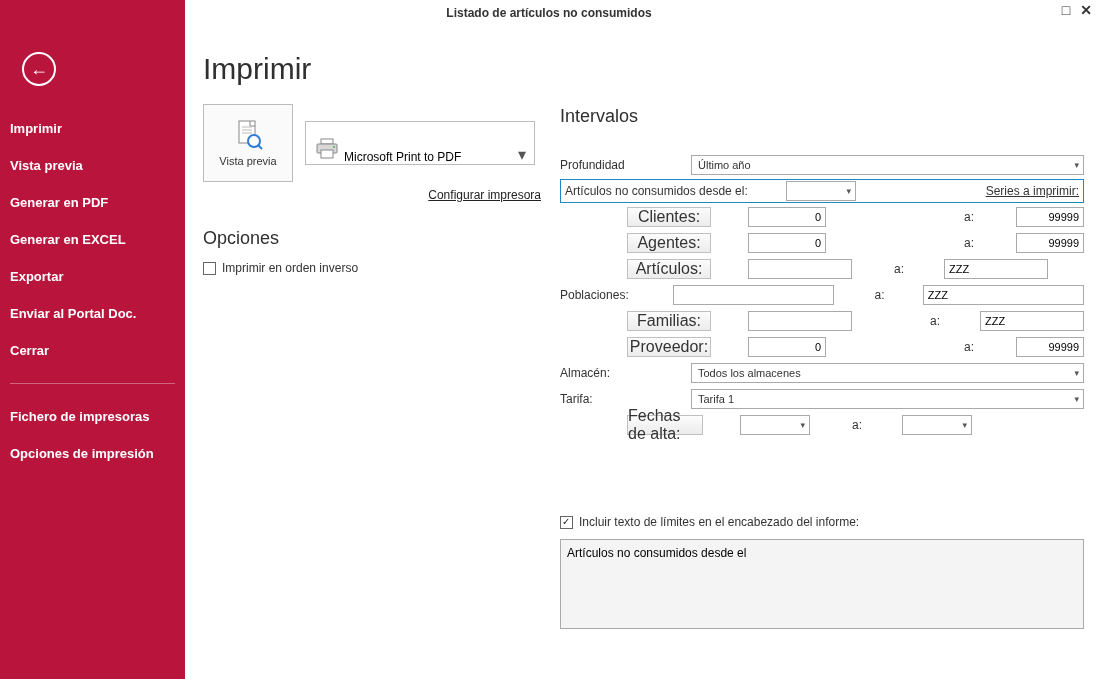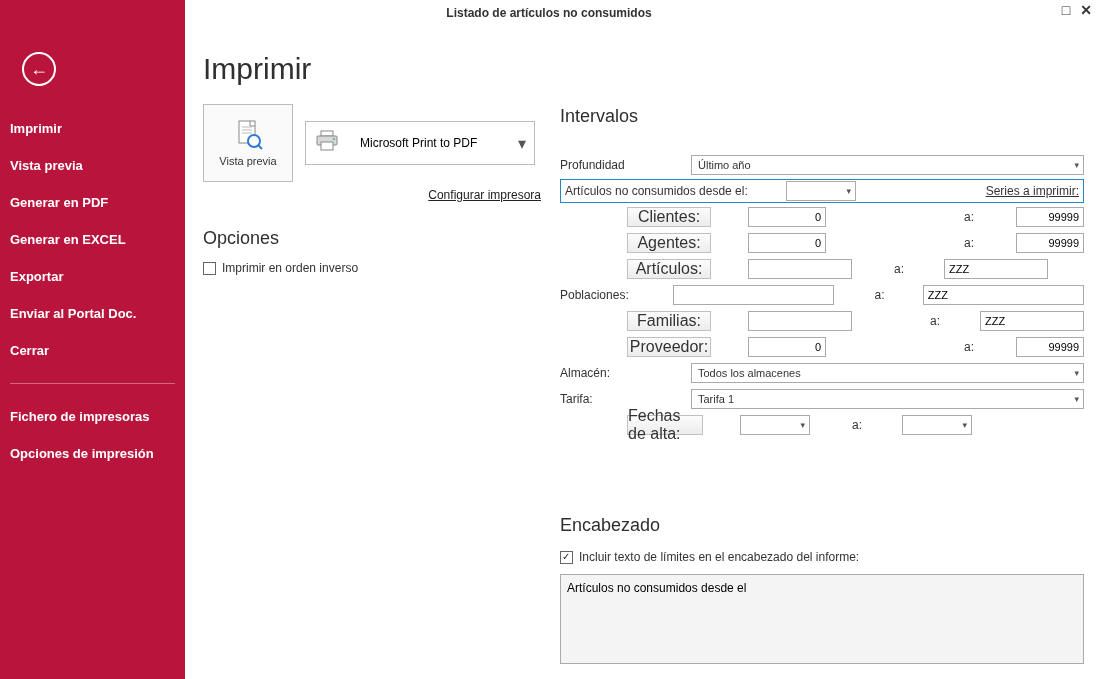--- a/index.html
+++ b/index.html
@@ -17,21 +17,21 @@
 .main { position: absolute; left: 185px; top: 28px; right: 0; bottom: 0; background: #fff; padding: 24px 18px 0 18px; overflow: hidden; }
 
 h1 { font-size: 30px; font-weight: 300; color: #2f2f2f; margin-bottom: 18px; }
 h2 { font-size: 18px; font-weight: 400; color: #2f2f2f; margin-bottom: 12px; }
 
 .toprow { display: flex; gap: 12px; margin-bottom: 6px; }
 .preview-tile { width: 90px; height: 78px; border: 1px solid #bcbcbc; background: #fafafa; display: flex; flex-direction: column; align-items: center; justify-content: center; gap: 2px; cursor: pointer; }
 .preview-tile .ic { font-size: 26px; }
 .preview-tile .ic svg { display:block; }
 .preview-tile .lbl { font-size: 11px; color: #333; }
-.printer-select { flex: 0 0 230px; height: 44px; border: 1px solid #bcbcbc; display: flex; align-items: center; padding: 0 8px; gap: 20px; cursor: pointer; align-self: center; position: relative; }
+.printer-select { flex: 0 0 230px; height: 44px; border: 1px solid #bcbcbc; display: flex; align-items: flex-end; padding: 0 8px; gap: 4px; cursor: pointer; align-self: center; position: relative; }
 .printer-select .chev { position:absolute; right:8px; color:#555; }
 
 .conf-link { text-align: right; font-size: 12px; text-decoration: underline; color: #222; margin: 4px 0 26px 0; width: 338px; cursor: pointer; }
 
 .option-row { display: flex; align-items: center; gap: 6px; font-size: 12px; color: #333; }
 .chk { width: 13px; height: 13px; border: 1px solid #666; display: inline-block; cursor: pointer; background:#fff; }
 .chk.checked::after { content: "✓"; font-size: 10px; position: relative; top: -3px; left: 1px; color: #222; }
 
 .rightcol { position: absolute; left: 560px; top: 106px; right: 14px; }
 .field-row { display: flex; align-items: center; font-size: 12px; color: #333; margin-bottom: 2px; height: 24px; gap: 31px; }
@@ -199,19 +199,18 @@
       <span></span>
     </div>
     <span class="a-lbl" style="margin-left:6px;">a:</span>
     <div class="sel" style="width:70px;margin-left:4px;">
       <span></span>
     </div>
   </div>
 </div>
 
 <div class="header-section">
-  <h2 style="margin-bottom:14px;">Encabezado</h2>
   <div class="option-row" style="margin-bottom:10px;">
     <span class="chk checked"></span>
     <span>Incluir texto de límites en el encabezado del informe:</span>
   </div>
   <textarea class="big-text" style="">Artículos no consumidos desde el</textarea>
 </div>
 
 </body></html>

